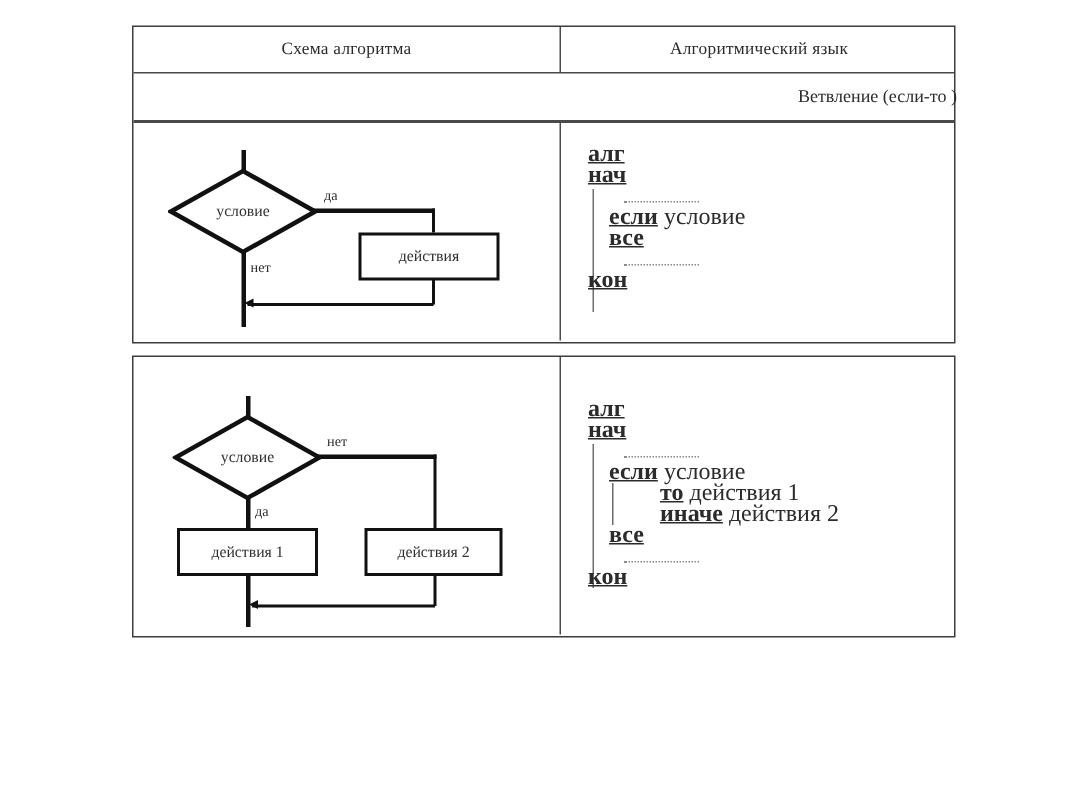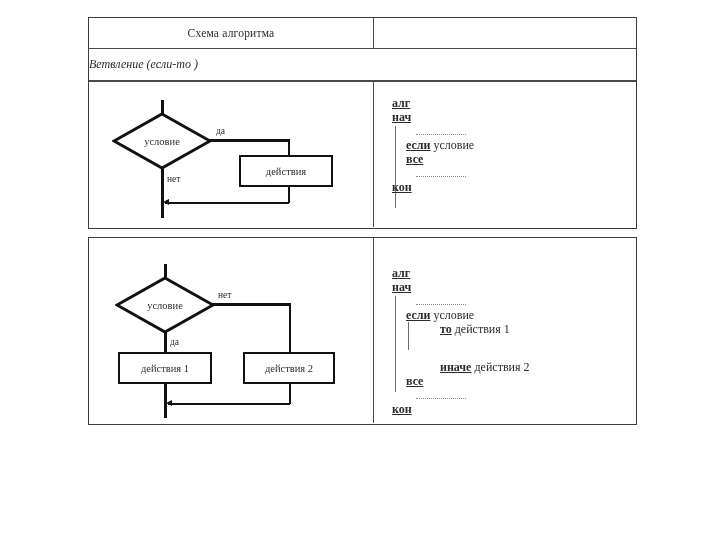--- a/index.html
+++ b/index.html
@@ -20,21 +20,21 @@
   .hdr-cell{
     position:absolute;top:0;height:30px;line-height:30px;
     text-align:center;font-size:11.5px;color:#2b2b2b;letter-spacing:.2px;
   }
   #hdr-left{left:0;width:284px;}
   #hdr-right{left:285px;width:264px;}
 
   .section-title{
     position:absolute;font-size:12px;color:#2b2b2b;white-space:nowrap;
   }
-  #sec-title-1{left:0;width:549px;top:31px;height:31px;line-height:31px;text-align:left;font-style:italic;}
+  #sec-title-1{left:0;width:549px;top:31px;height:31px;line-height:31px;text-align:right;}
   #sec-title-2{left:88px;top:224px;height:16px;line-height:16px;padding-left:12px;}
 
   
   .fc{position:absolute;}
   .ln{position:absolute;background:#111;}
   .ln-v{width:3px;}
   .ln-h{height:3px;}
   .ln-thin{background:#111;}
   .ln-thin.ln-v{width:1.5px;}
   .ln-thin.ln-h{height:1.5px;}
@@ -55,34 +55,35 @@
 
   .edge-label{position:absolute;font-size:9.5px;color:#2b2b2b;white-space:nowrap;}
 
   .arrow-left{
     position:absolute;width:0;height:0;
     border-top:3.5px solid transparent;border-bottom:3.5px solid transparent;
     border-right:6px solid #111;
   }
 
   
-  .code{position:absolute;font-size:12px;color:#2b2b2b;line-height:14px;}
+  .code{position:absolute;font-size:16px;color:#2b2b2b;line-height:14px;}
   .code .kw{font-weight:bold;text-decoration:underline;}
   .code .row{position:relative;height:14px;white-space:nowrap;}
   .dots{display:inline-block;border-bottom:1.5px dotted #8a8a8a;height:7px;}
   .spine{position:absolute;border-left:1.5px solid #6b6b6b;}
   .spine-dashed{position:absolute;width:0;border-left:1.5px solid #6f6f6f;}
 </style>
 </head>
 <body>
 
 <div id="slide">
 
   <div class="tbl" id="table-top">
     <div class="hdr-cell" id="hdr-left">Схема алгоритма</div>
+    <div class="hdr-cell" id="hdr-right">Алгоритмический язык</div>
 
     <div class="hline" style="top:30px;"></div>
     <div class="hline" style="top:62px;border-top-width:2px;"></div>
 
     <div class="vline" style="left:284px;height:30px;"></div>
     <div class="vline" style="left:284px;top:62px;height:147px;"></div>
 
     <div class="section-title" id="sec-title-1">Ветвление (если-то )</div>
   </div>
 
@@ -189,21 +190,21 @@
     </div>
     <div class="row" style="padding-left:14px;">
       <span class="kw">если</span>
       <span>условие</span>
     </div>
     <div class="row" style="padding-left:48px;">
       <span class="spine" style="left:16px;top:0px;height:28px;"></span>
       <span class="kw">то</span>
       <span>действия 1</span>
     </div>
-    <div class="row" style="padding-left:48px;margin-top:24px;">
+    <div class="row" style="padding-left:48px;">
       <span class="kw">иначе</span>
       <span>действия 2</span>
     </div>
     <div class="row" style="padding-left:14px;">
       <span class="kw">все</span>
     </div>
     <div class="row" style="padding-left:24px;">
       <span class="dots" style="width:50px;"></span>
     </div>
     <div class="row">

